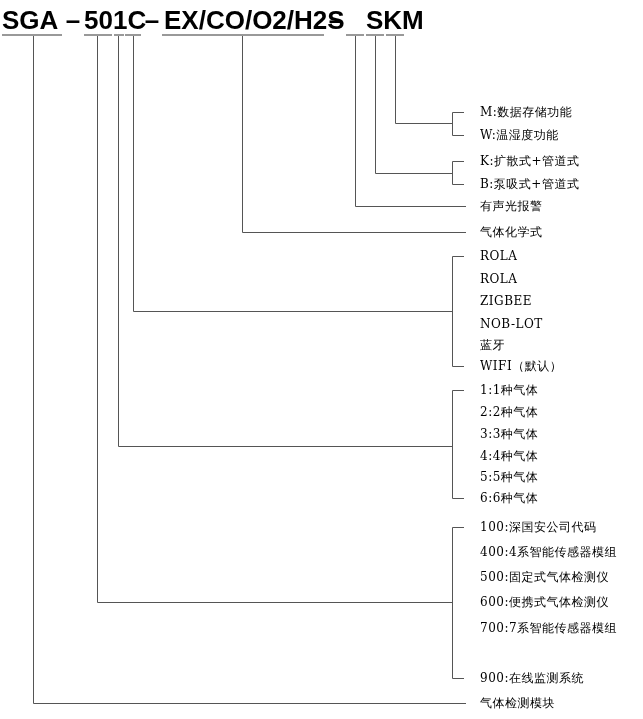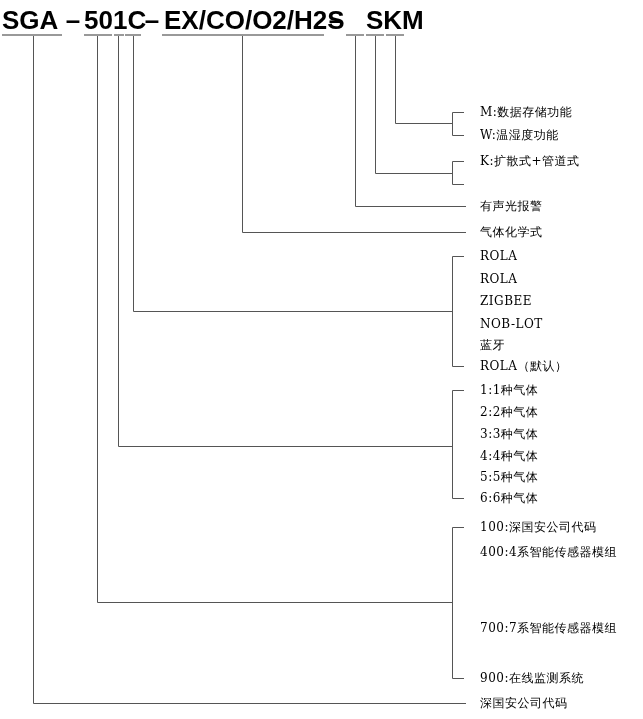--- a/index.html
+++ b/index.html
@@ -94,37 +94,40 @@
     <span class="ul" style="left:125px;width:16px"></span>
     <span class="ul" style="left:162px;width:162px"></span>
     <span class="ul" style="left:346px;width:18px"></span>
     <span class="ul" style="left:366px;width:18px"></span>
     <span class="ul" style="left:386px;width:18px"></span>
   </div>
 
   <div class="label" style="top:112px">M:数据存储功能</div>
   <div class="label" style="top:161px">K:扩散式+管道式</div>
   <div class="label" style="top:135px">W:温湿度功能</div>
+  <div class="label" style="top:184px">B:泵吸式+管道式</div>
   <div class="label" style="top:206px">有声光报警</div>
   <div class="label" style="top:232px">气体化学式</div>
 
   <div class="label" style="top:256px">ROLA</div>
   <div class="label" style="top:279px">ROLA</div>
   <div class="label" style="top:301px">ZIGBEE</div>
   <div class="label" style="top:324px">NOB-LOT</div>
   <div class="label" style="top:345px">蓝牙</div>
-  <div class="label" style="top:366px">ROLA（默认）</div>
+  <div class="label" style="top:366px">WIFI（默认）</div>
 
   <div class="label" style="top:390px">1:1种气体</div>
   <div class="label" style="top:412px">2:2种气体</div>
   <div class="label" style="top:434px">3:3种气体</div>
   <div class="label" style="top:456px">4:4种气体</div>
   <div class="label" style="top:477px">5:5种气体</div>
   <div class="label" style="top:498px">6:6种气体</div>
 
   <div class="label" style="top:527px">100:深国安公司代码</div>
   <div class="label" style="top:552px">400:4系智能传感器模组</div>
+  <div class="label" style="top:577px">500:固定式气体检测仪</div>
+  <div class="label" style="top:602px">600:便携式气体检测仪</div>
   <div class="label" style="top:628px">700:7系智能传感器模组</div>
   <div class="label" style="top:678px">900:在线监测系统</div>
 
-  <div class="label" style="top:703px">深国安公司代码</div>
+  <div class="label" style="top:703px">气体检测模块</div>
 
 </div>
 
 </body></html>

